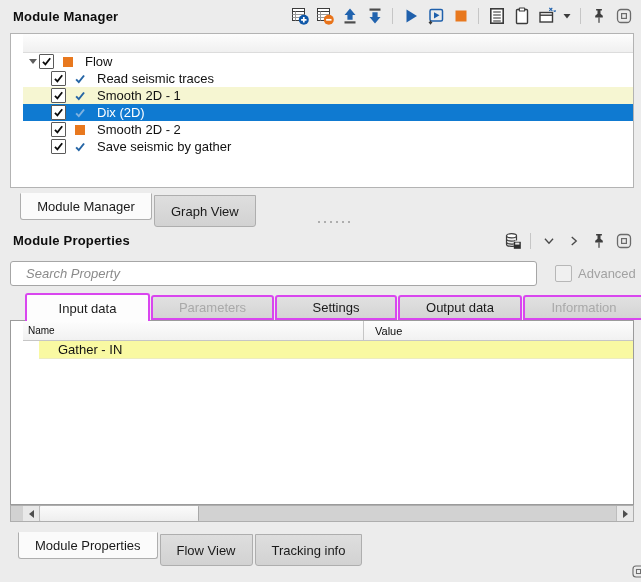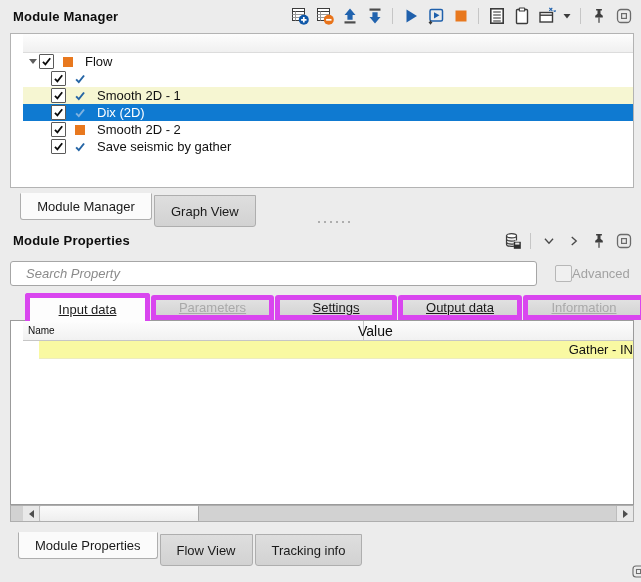--- a/index.html
+++ b/index.html
@@ -37,21 +37,21 @@
   .hl-selected .st-check{color:#7fb2e0;}
   .st-square{width:10px;height:10px;background:#e8781e;}
 
   
   .tabbar{display:flex;align-items:flex-start;}
   .tab{padding:0 16px;display:flex;align-items:center;justify-content:center;font-size:13px;color:#1a1a1a;box-sizing:border-box;}
   
   .tab-s{height:32px;margin-top:2px;background:linear-gradient(#dedede,#d2d2d2);border:1px solid #aeaeae;border-radius:0 0 3px 3px;margin-right:2px;}
   .tab-s.active{height:27px;margin-top:0;background:#fbfbfb;border-top:1px solid #fbfbfb;}
   
-  .tab-n{height:25px;margin-top:2px;background:linear-gradient(#e1e1e1,#d4d4d4);border:5px solid #d946ef;border-radius:3px 3px 0 0;margin-right:1px;text-decoration:underline;}
+  .tab-n{height:25px;margin-top:2px;background:linear-gradient(#e1e1e1,#d4d4d4);border:2px solid #d946ef;border-radius:3px 3px 0 0;margin-right:1px;}
   .tab-n.active{height:28px;margin-top:0;background:#fdfdfd;border-bottom:none;z-index:3;position:relative;}
   .tab.disabled{color:#a9a9a9;}
 
   
   .split-dots-h{display:flex;gap:4px;align-items:center;}
   .split-dots-h i{width:2px;height:2px;background:#9a9a9a;border-radius:1px;}
   .split-dots-v{display:flex;flex-direction:column;gap:5px;align-items:center;}
   .split-dots-v i{width:2px;height:2px;background:#bdbdbd;border-radius:1px;}
 
   
@@ -59,25 +59,25 @@
     border:1px solid #a6a6a6;border-radius:3px;background:#fff;padding:0 15px;
     font-family:"Liberation Sans", sans-serif;font-size:13px;color:#222;outline:none;}
   .search-input::placeholder{font-style:italic;color:#8a8a8a;}
   .adv-cb{width:15px;height:15px;background:#f0f0f0;border:1px solid #b7b7b7;border-radius:2px;}
   .adv-label{color:#a2a2a2;font-size:13px;}
 
   
   .prop-table{background:#fff;border:1px solid #9b9b9b;z-index:1;}
   .pt-header{height:19px;background:linear-gradient(#fdfdfd,#f1f1f1);border-bottom:1px solid #c6c6c6;position:relative;display:flex;align-items:center;}
   .pt-col-name{padding-left:5px;font-size:10px;color:#0d0d0d;}
-  .pt-col-value{position:absolute;left:335px;font-size:14px;color:#0d0d0d;}
+  .pt-col-value{position:absolute;left:352px;font-size:11px;color:#0d0d0d;}
   .pt-divider{position:absolute;left:340px;top:0;bottom:0;width:1px;background:#c6c6c6;}
   .pt-row-yellow{height:18px;display:flex;align-items:center;}
   .pt-row-indent{width:16px;height:100%;background:#fff;flex:none;}
-  .pt-row-fill{flex:1;height:100%;background:#f9f9a2;display:flex;align-items:center;padding-left:19px;border-bottom:1px solid #ececc2;box-sizing:border-box;justify-content:flex-end;}
+  .pt-row-fill{flex:1;height:100%;background:#f9f9a2;display:flex;align-items:center;padding-left:19px;border-bottom:1px solid #ececc2;box-sizing:border-box;}
 
   
   .hscroll{display:flex;border:1px solid #aeaeae;background:#d2d2d2;}
   .sb-btn{width:16px;height:100%;background:#e9e9e9;display:flex;align-items:center;justify-content:center;flex:none;}
   .sb-btn.left{border-right:1px solid #bdbdbd;}
   .sb-btn.right{border-left:1px solid #bdbdbd;}
   .arrow-l{width:0;height:0;border-top:4px solid transparent;border-bottom:4px solid transparent;border-right:5px solid #4f4f4f;}
   .arrow-r{width:0;height:0;border-top:4px solid transparent;border-bottom:4px solid transparent;border-left:5px solid #4f4f4f;}
   .sb-thumb{width:158px;height:100%;background:linear-gradient(#fbfbfb,#eeeeee);border-right:1px solid #a8a8a8;border-radius:1px;flex:none;}
   .sb-track{flex:1;}
@@ -221,20 +221,21 @@
     <span class="cb">
         <svg>
           <use href="#sym-check"></use>
         </svg>
       </span>
     <span class="status st-check">
         <svg>
           <use href="#sym-check"></use>
         </svg>
       </span>
+    <span>Read seismic traces</span>
   </div>
 
   <div class="tree-row hl-yellow">
     <span class="child-indent"></span>
     <span class="cb">
         <svg>
           <use href="#sym-check"></use>
         </svg>
       </span>
     <span class="status st-check">
@@ -346,21 +347,21 @@
 </div>
 
 <div class="abs split-dots-v" style="left:2px;top:263px;">
   <i></i>
     <i></i>
     <i></i>
     <i></i>
 </div>
 
 <input class="search-input" type="text" placeholder="Search Property" style="">
-<div class="abs" style="left:543px;top:265px;display:flex;align-items:center;">
+<div class="abs" style="left:543px;top:265px;display:flex;align-items:center;gap:6px;">
   <span class="adv-cb"></span>
   <span class="adv-label">Advanced</span>
 </div>
 
 <div class="abs tabbar" style="left:13px;top:293px;height:28px;z-index:2;">
   <div class="tab tab-n active" style="width:125px;">
     <span>Input data</span>
   </div>
   <div class="tab tab-n disabled" style="width:123px;">
     <span>Parameters</span>

